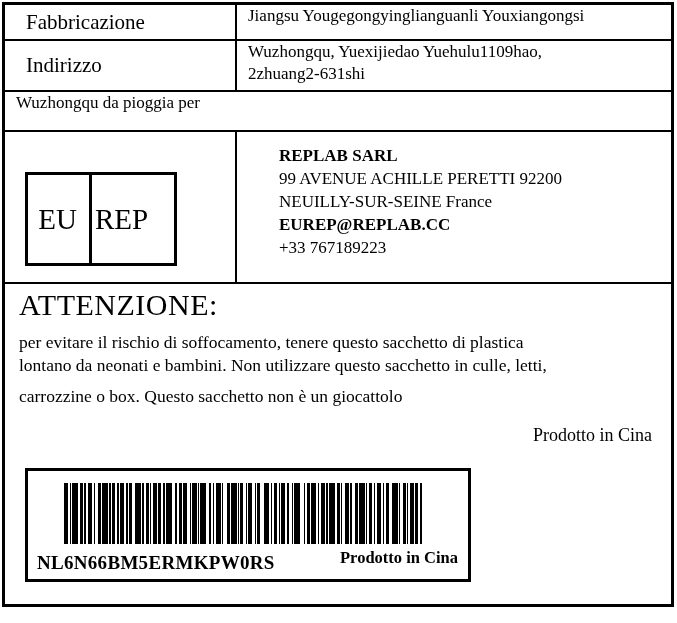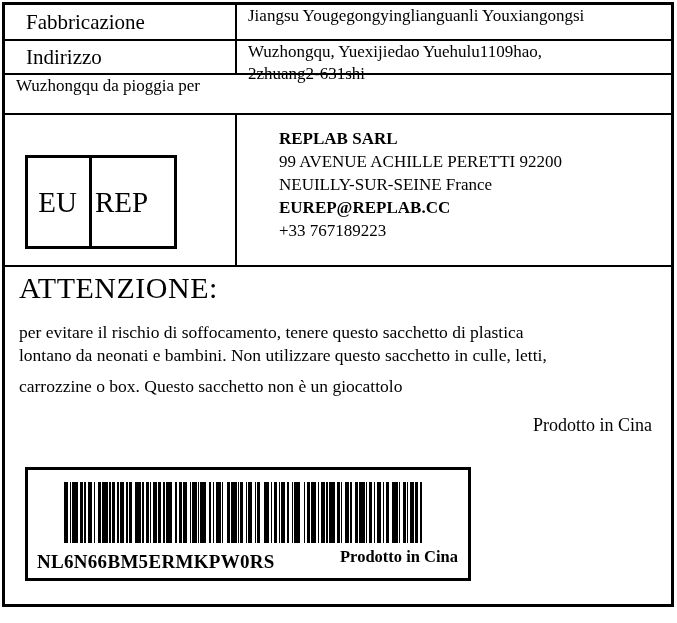--- a/index.html
+++ b/index.html
@@ -6,21 +6,21 @@
   body{
     width:677px;height:623px;position:relative;overflow:hidden;
     font-family:"Liberation Serif", serif;color:#000;
   }
   .sheet{
     position:absolute;left:2px;top:2px;width:666px;height:599px;
     border:3px solid #000;background:#fff;box-sizing:content-box;
   }
   .row{display:flex;border-bottom:2px solid #000;box-sizing:border-box;}
   .row-1{height:36px}
-  .row-2{height:34px}
+  .row-2{height:51px}
   .row-3{height:40px}
   .row-4{height:152px}
   .cell-label{
     width:232px;border-right:2px solid #000;box-sizing:border-box;
     display:flex;align-items:center;padding-left:21px;font-size:21px;
     flex-shrink:0;
   }
   .cell-value{
     flex:1;display:flex;flex-direction:column;justify-content:flex-start;
     padding-left:11px;font-size:17px;line-height:22px;
@@ -35,25 +35,25 @@
   .eurep-left{
     width:64px;border-right:3px solid #000;display:flex;align-items:center;
     justify-content:flex-end;font-size:29px;padding-right:12px;box-sizing:border-box;
   }
   .eurep-right{
     flex:1;display:flex;align-items:center;justify-content:flex-start;
     font-size:29px;padding-left:3px;
   }
   .attention{position:relative;padding:4px 14px 0 14px;}
   .attention-title{font-size:30px;letter-spacing:0.5px;}
-  .attention-body{margin-top:16px;font-size:17.5px;line-height:23px;}
+  .attention-body{margin-top:9px;font-size:17.5px;line-height:23px;}
   .attention-line.spaced{margin-top:8px;}
   .made-in{ text-align:right;font-size:18px;margin-top:17px;padding-right:5px;}
   .barcode-box{
-    margin-top:31px;margin-left:6px;width:440px;height:108px;
+    margin-top:22px;margin-left:6px;width:440px;height:108px;
     border:3px solid #000;position:relative;box-sizing:content-box;background:#fff;
   }
   .barcode-bars{position:absolute;left:36px;top:12px;height:61px;}
   .barcode-footer{
     position:absolute;left:9px;right:10px;bottom:5px;
     display:flex;justify-content:space-between;align-items:flex-end;
   }
   .barcode-value{font-weight:bold;font-size:19px;letter-spacing:0.3px;}
   .barcode-origin{font-weight:bold;font-size:16.5px;margin-bottom:6px;}
 </style>

